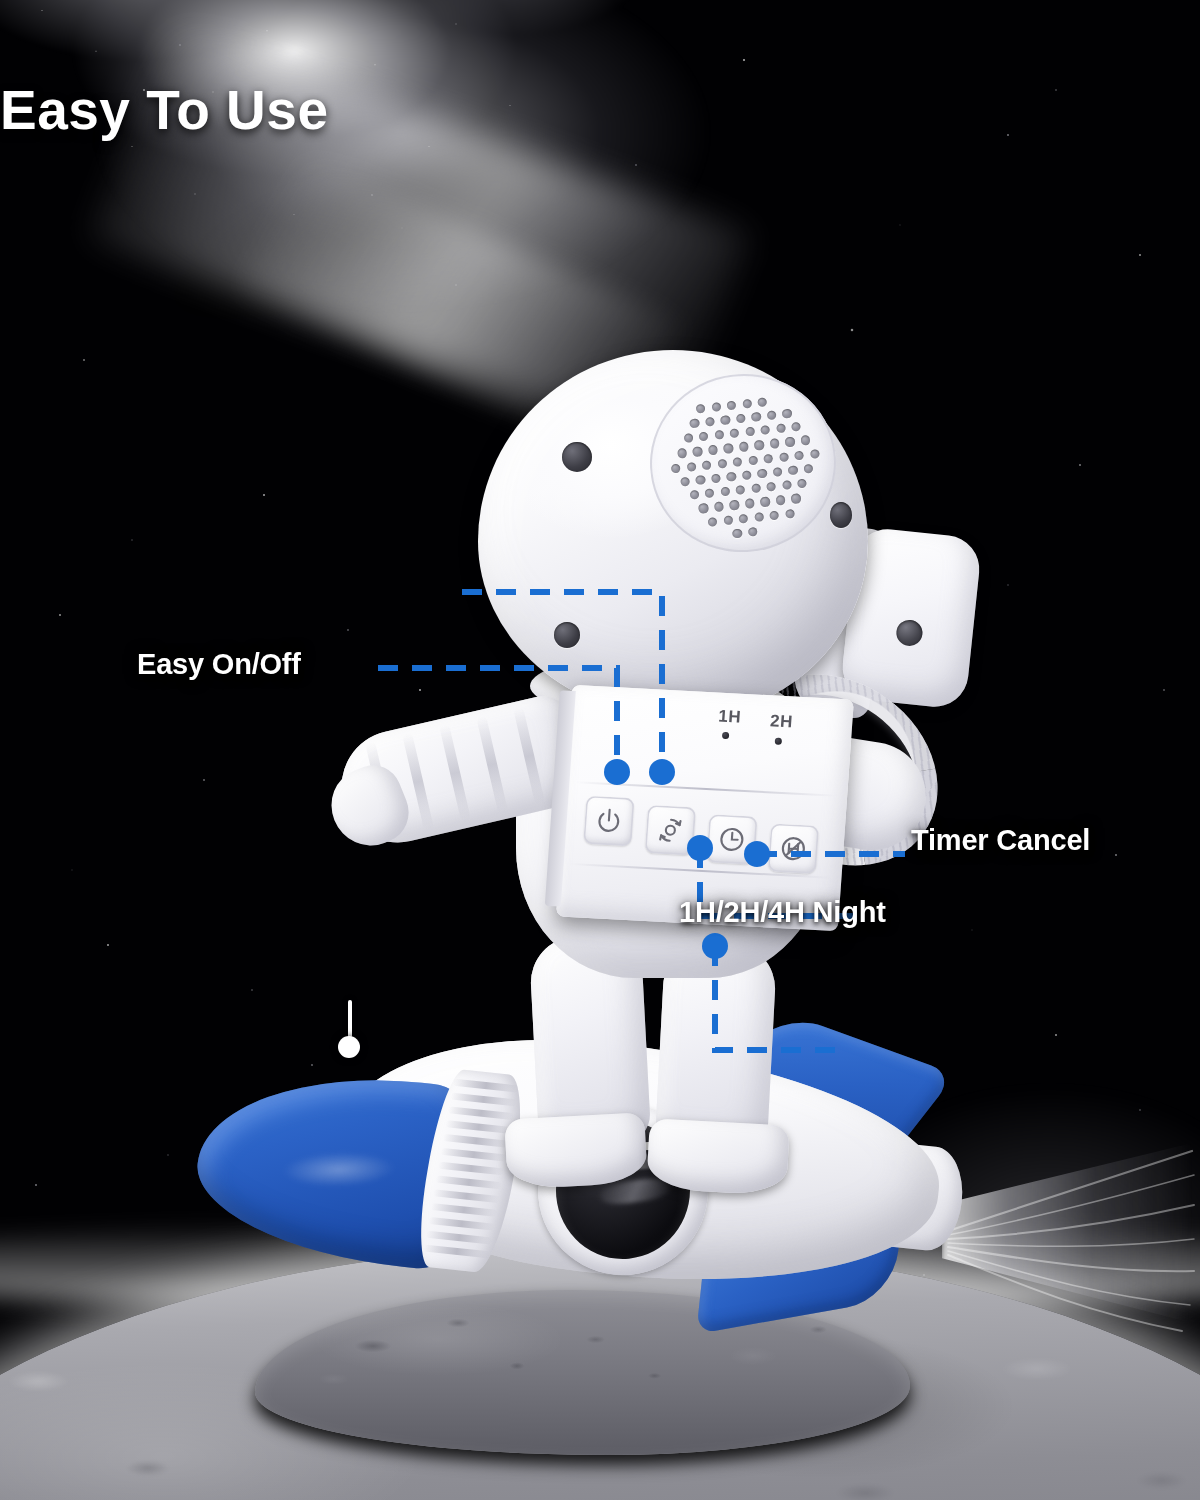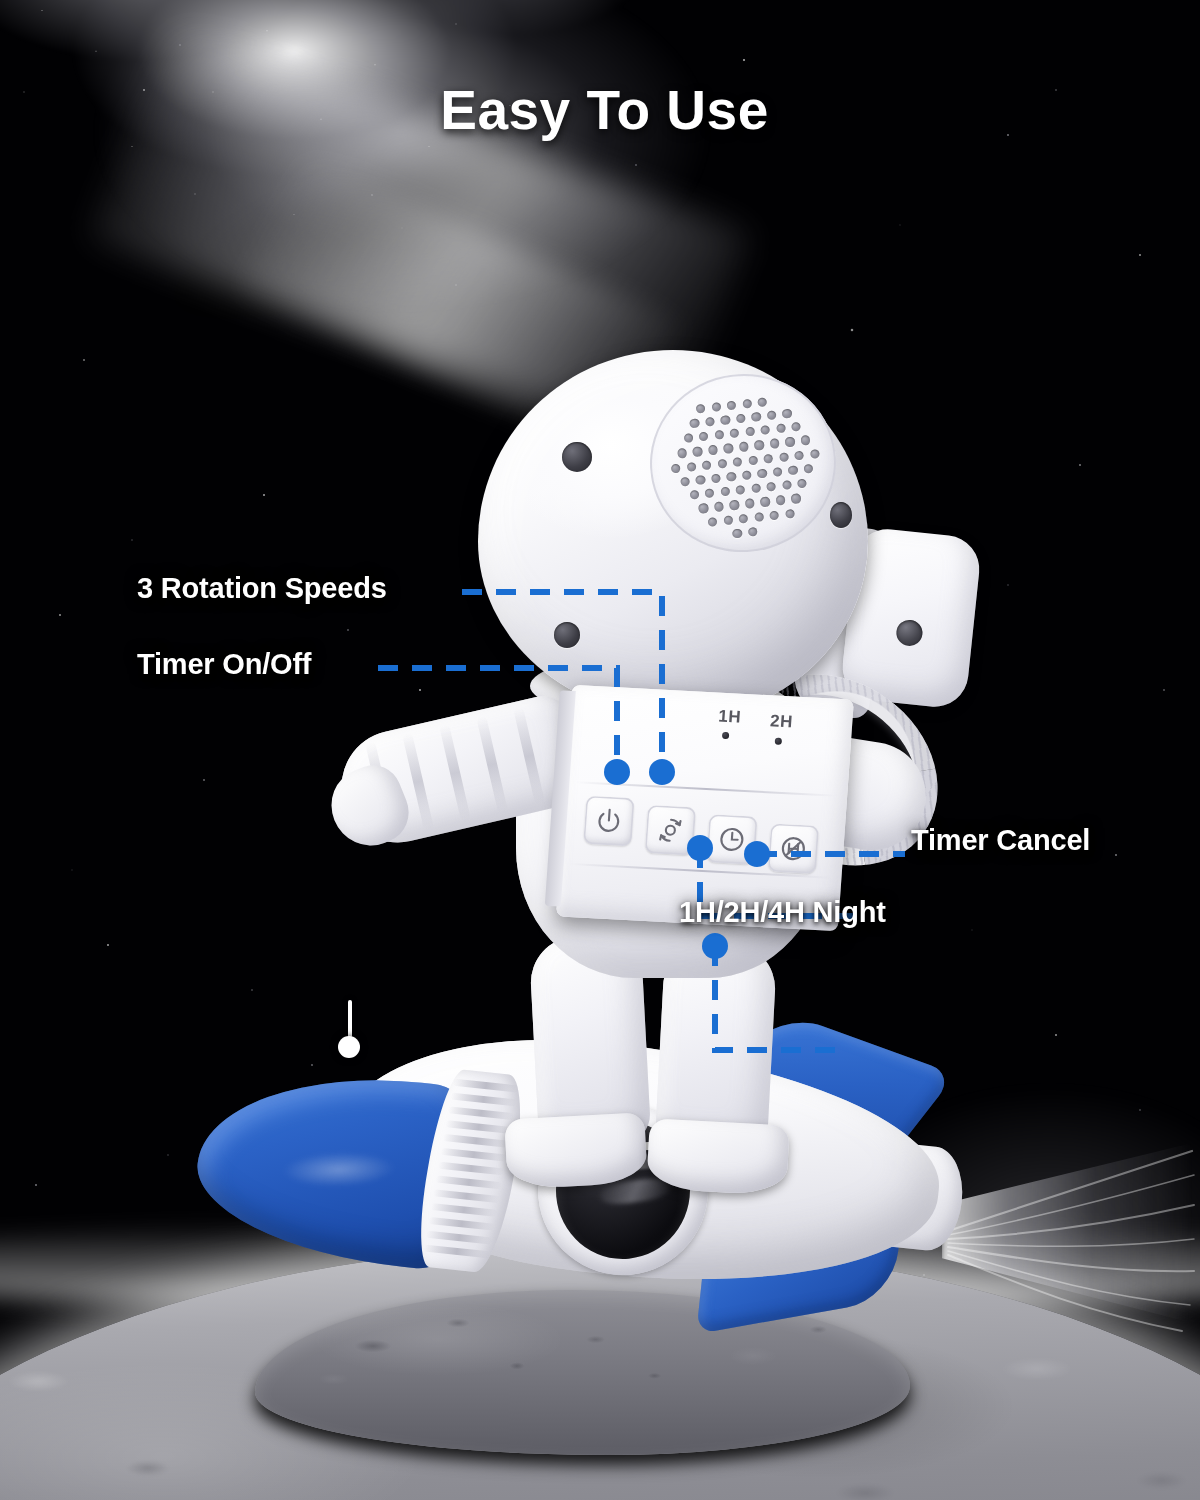--- a/index.html
+++ b/index.html
@@ -482,28 +482,27 @@
     font-family:"Liberation Sans", sans-serif;
     font-weight:700;
     font-size:29px;
     letter-spacing:-.2px;
     white-space:nowrap;
     text-shadow:0 2px 5px rgba(0,0,0,.9), 0 0 14px rgba(0,0,0,.8);
   }
 
   .title {
     position:absolute; left:0; right:0; top:78px;
-    text-align:center;
+    text-align:left;
     color:#ffffff;
     font-family:"Liberation Sans", sans-serif;
     font-weight:700;
     font-size:55px;
     letter-spacing:.5px;
     text-shadow:0 3px 10px rgba(0,0,0,.85);
-    padding-left:9px;
   }
 
   svg.leaders { position:absolute; inset:0; width:1200px; height:1500px; pointer-events:none; }
 
   .nl-line { position:absolute; left:348px; top:1000px; width:4px; height:38px; background:#ffffff; border-radius:2px; box-shadow:0 0 5px rgba(0,0,0,.8); }
   .nl-dot  { position:absolute; left:338px; top:1036px; width:22px; height:22px; border-radius:50%; background:#ffffff; box-shadow:0 0 7px rgba(0,0,0,.75); }
 </style>
 </head>
 <body>
 
@@ -748,23 +747,22 @@
       <circle cx="700" cy="848" r="13"></circle>
       <circle cx="715" cy="946" r="13"></circle>
     </g>
   </svg>
 
   <div class="nl-line"></div>
   <div class="nl-dot"></div>
 
   <div class="title">Easy To Use</div>
 
-  <div class="callout" style="left:137px; top:572px">3 Rotation Speeds</div>
-
-  <div class="callout" style="left:137px; top:648px">Timer On/Off</div>
+
+  <div class="callout" style="left:137px; top:648px">Easy On/Off</div>
 
 
   <div class="callout" style="left:911px; top:824px">Timer Cancel</div>
 
   <div class="callout" style="left:679px; top:896px">1H/2H/4H Night</div>
 
 
 </div>
 
 </body></html>

